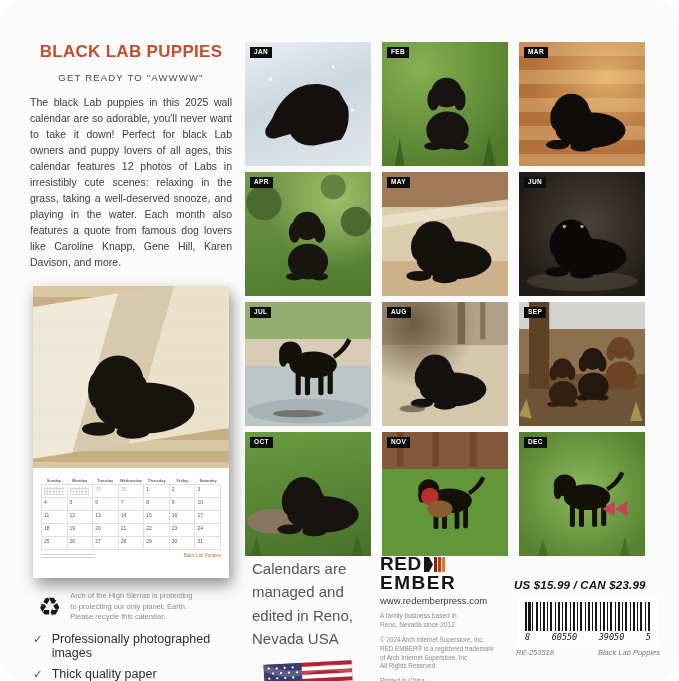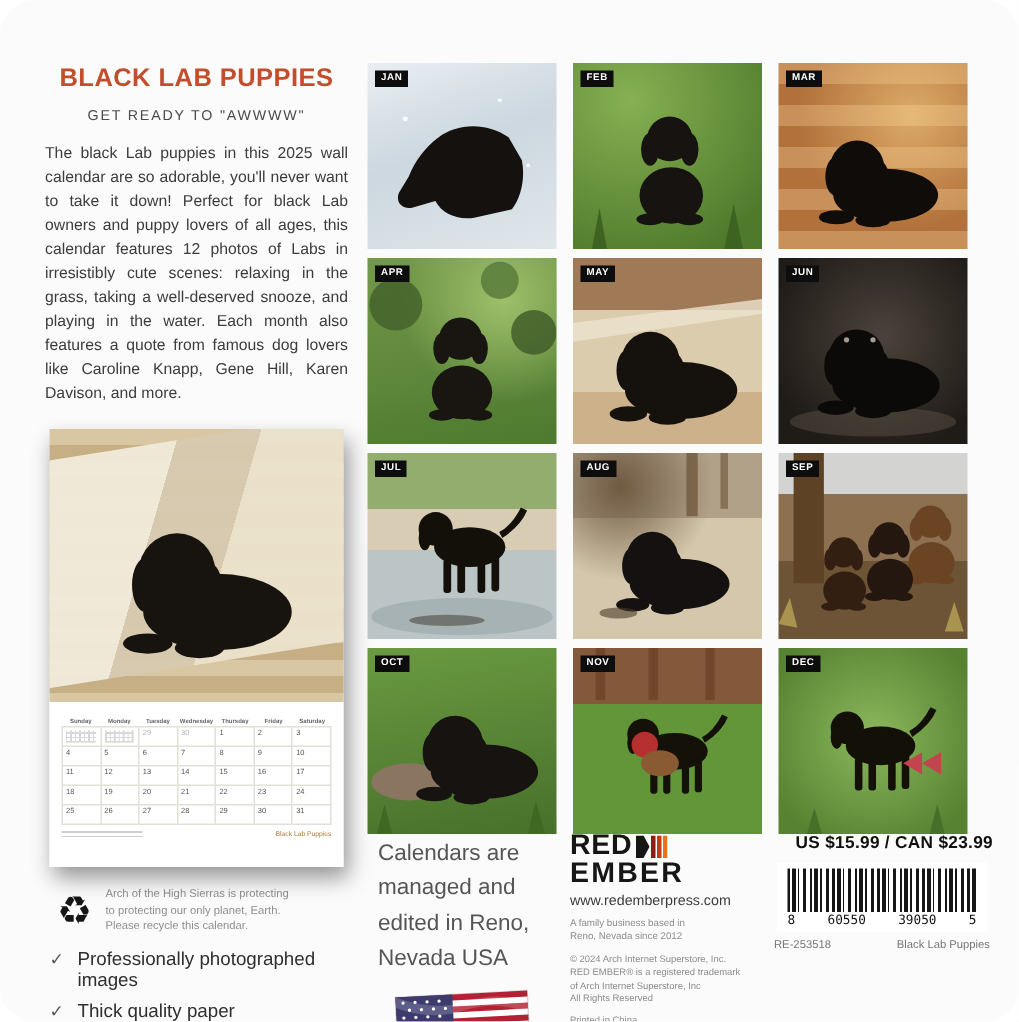--- a/index.html
+++ b/index.html
@@ -83,21 +83,21 @@
 
   .brandblock { position:absolute; left:380px; top:555px; width:118px; }
   .brand-name { display:flex; align-items:center; gap:2px; font-weight:bold; color:#161616;
                 font-size:19px; line-height:.95; letter-spacing:.5px; }
   .brand-name2 { font-weight:bold; color:#161616; font-size:19px; line-height:1; letter-spacing:1.5px; }
   .site { font-size:9.5px; color:#3b3b3b; margin-top:3px; }
   .fam { font-size:6.5px; color:#8c8c8c; margin-top:5px; line-height:1.45; }
   .legal { font-size:6.3px; color:#8c8c8c; margin-top:6px; line-height:1.4; }
   .printed { font-size:6.3px; color:#8c8c8c; margin-top:6px; }
 
-  .pricebox { position:absolute; left:514px; top:556px; width:148px; text-align:right; }
+  .pricebox { position:absolute; left:514px; top:579px; width:148px; text-align:left;font-style:italic; }
   .price { font-size:11.5px; font-weight:bold; color:#101010; letter-spacing:.2px; }
   .bc { margin:7px auto 0; width:140px; background:#fff; padding:4px 7px 2px; }
   .bars { height:29px;
     background:repeating-linear-gradient(90deg,#161616 0 1.5px,#fff 1.5px 3px,#161616 3px 5.5px,#fff 5.5px 7px,#161616 7px 8px,#fff 8px 10.5px,#161616 10.5px 12.5px,#fff 12.5px 15px); }
   .bc-nums { display:flex; justify-content:space-between; font-family:"DejaVu Sans Mono",monospace;
              font-size:8.5px; color:#111; margin-top:1px; }
   .bc-meta { display:flex; justify-content:space-between; margin-top:4px; font-size:7.5px; color:#777; padding:0 2px; }
 </style>
 </head>
 <body>

